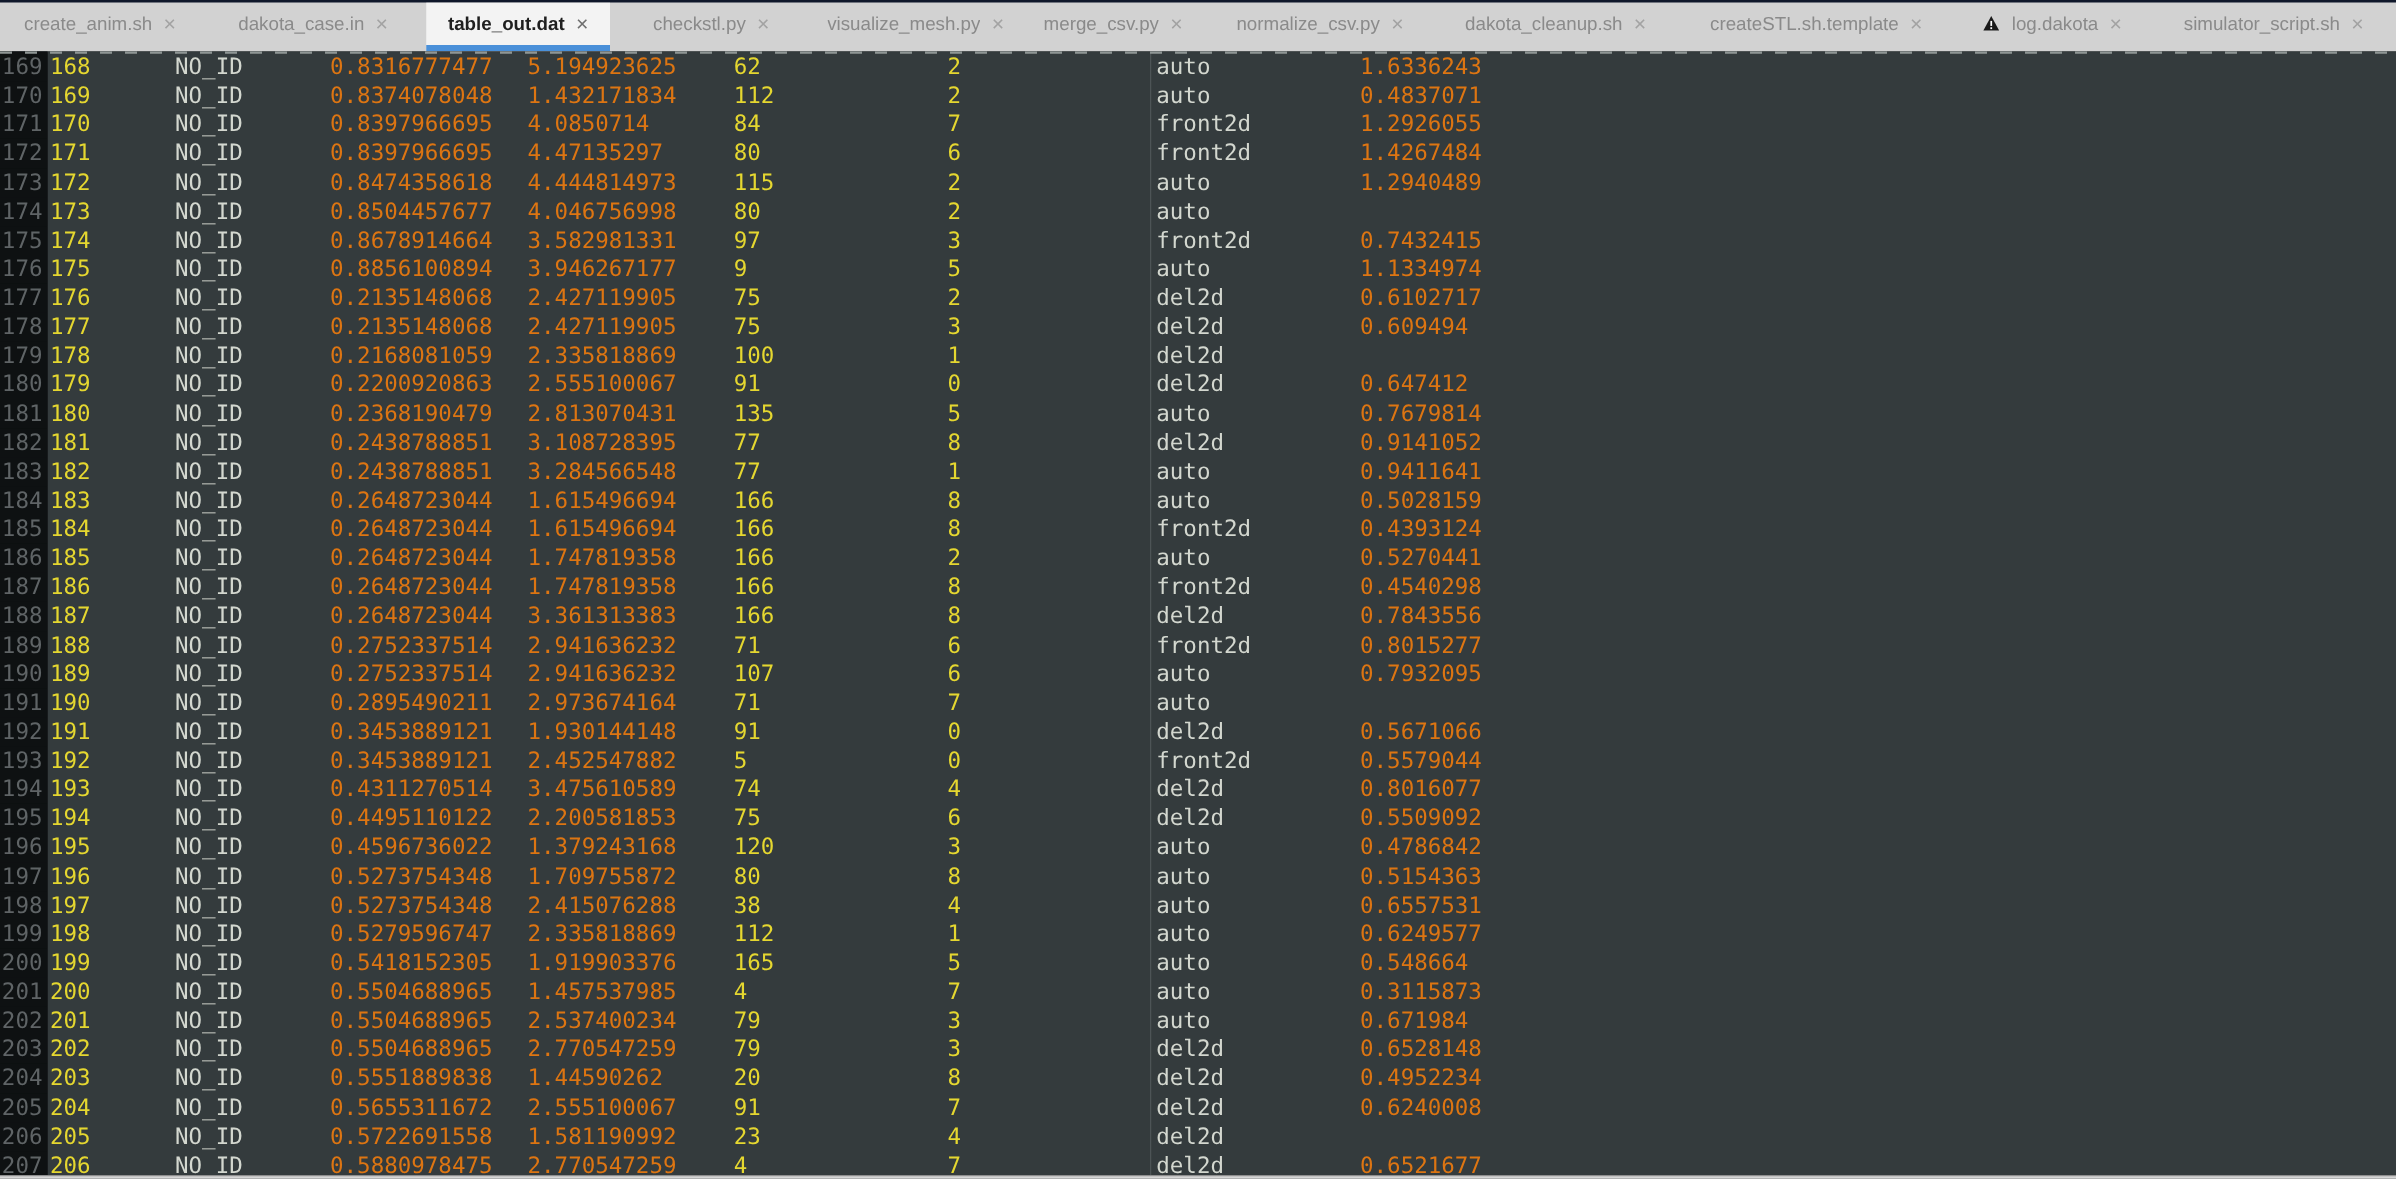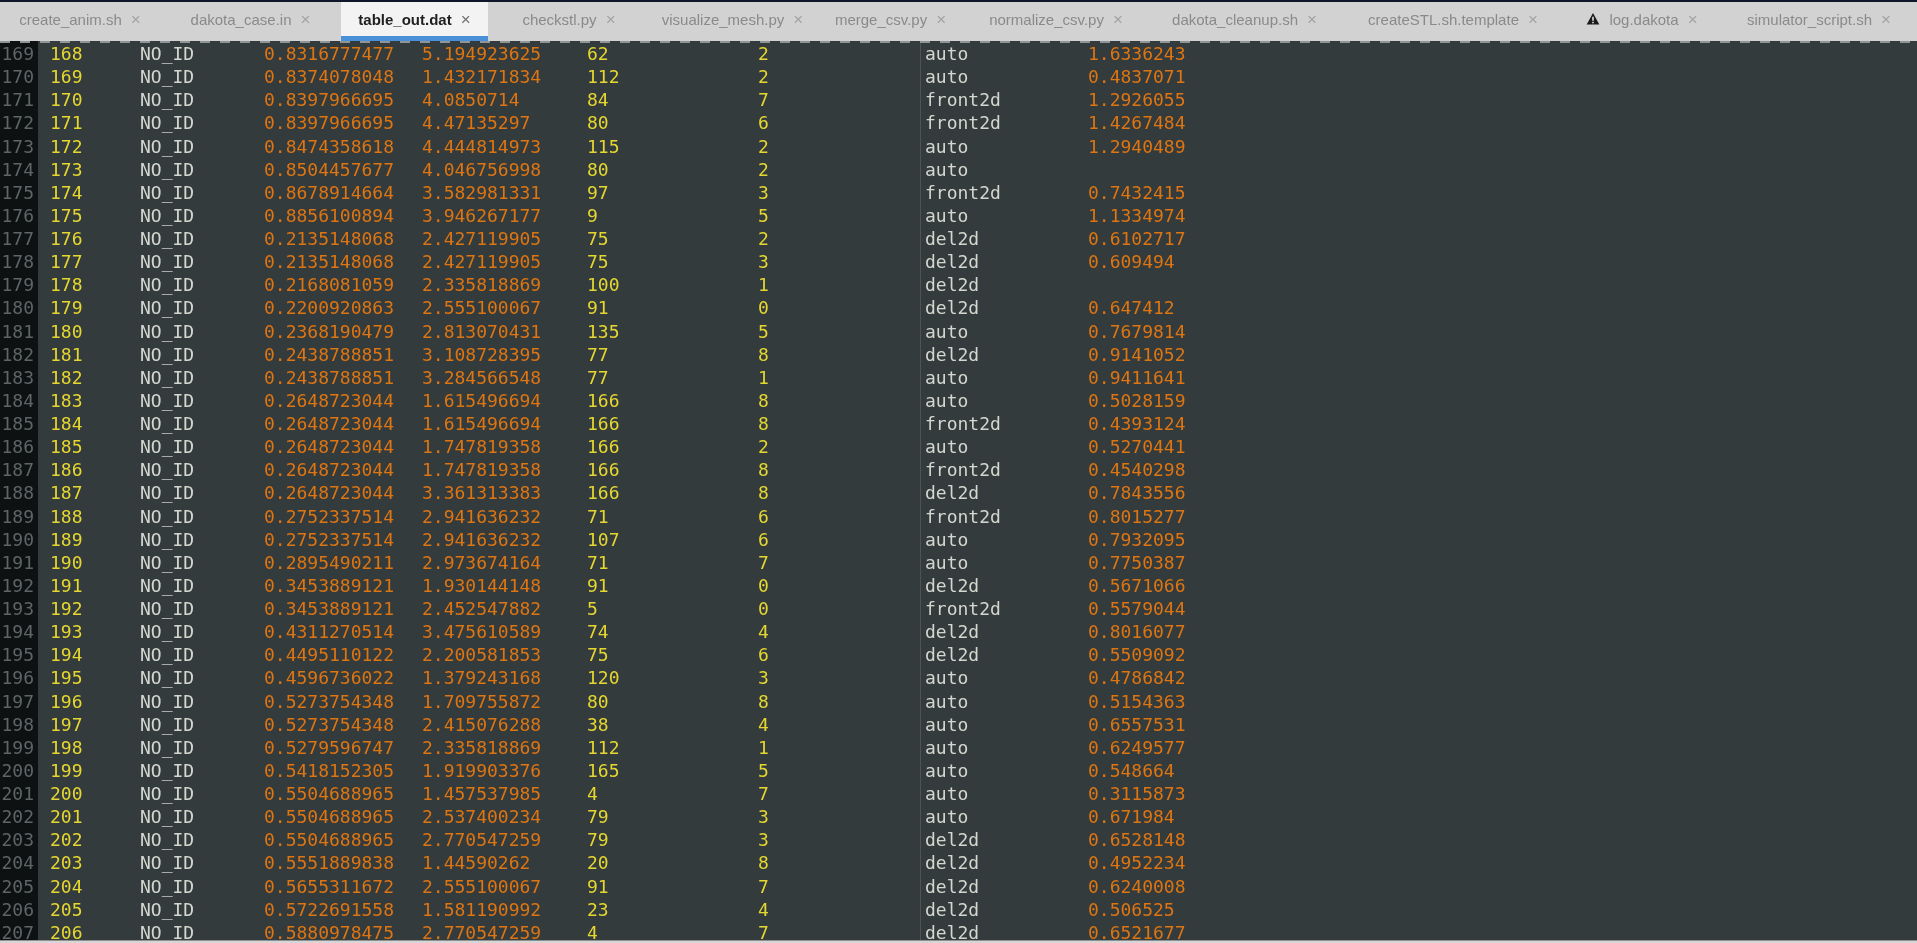--- a/index.html
+++ b/index.html
@@ -58,21 +58,21 @@
   .gutterbg{position:absolute;left:0;top:0;bottom:0;width:38px;background:var(--gutter-bg);}
   .marginline{position:absolute;left:920px;top:0;bottom:0;width:1px;background:#4d5456;}
   .dashline{
     position:absolute;left:0;top:0;right:0;height:2px;
     background:repeating-linear-gradient(90deg,#8f9695 0 10px,transparent 10px 20px);
   }
   .rows{position:absolute;left:0;top:1px;right:0;}
   .row{display:flex;height:23.13px;line-height:23.13px;align-items:center;}
   .cell{display:block;flex:0 0 auto;white-space:pre;overflow:hidden;}
   .c0{width:38px;background:var(--gutter-bg);color:var(--ln);text-align:right;padding-right:4px;height:100%;}
-  .c1{width:100px;padding-left:12px;color:var(--yellow);}
+  .c1{width:100px;padding-left:2px;color:var(--yellow);}
   .c2{width:124px;padding-left:2px;color:var(--fg);}
   .c3{width:158px;padding-left:2px;color:var(--orange);}
   .c4{width:165px;padding-left:2px;color:var(--orange);}
   .c5{width:171px;padding-left:2px;color:var(--yellow);}
   .c6{width:162px;padding-left:2px;color:var(--yellow);}
   .c7{width:168px;padding-left:7px;color:var(--fg);}
   .c8{flex:1 1 auto;padding-left:2px;color:var(--orange);}
 
   
   .bottombar{flex:0 0 3px;height:3px;background:#d6d6d6;border-top:1px solid #8f8f8f;}
@@ -390,21 +390,20 @@
   </div>
         <div class="row">
     <span class="cell c0">191</span>
     <span class="cell c1">190</span>
     <span class="cell c2">NO_ID</span>
     <span class="cell c3">0.2895490211</span>
     <span class="cell c4">2.973674164</span>
     <span class="cell c5">71</span>
     <span class="cell c6">7</span>
     <span class="cell c7">auto</span>
-    <span class="cell c8">0.7750387</span>
   </div>
         <div class="row">
     <span class="cell c0">192</span>
     <span class="cell c1">191</span>
     <span class="cell c2">NO_ID</span>
     <span class="cell c3">0.3453889121</span>
     <span class="cell c4">1.930144148</span>
     <span class="cell c5">91</span>
     <span class="cell c6">0</span>
     <span class="cell c7">del2d</span>
@@ -555,21 +554,20 @@
   </div>
         <div class="row">
     <span class="cell c0">206</span>
     <span class="cell c1">205</span>
     <span class="cell c2">NO_ID</span>
     <span class="cell c3">0.5722691558</span>
     <span class="cell c4">1.581190992</span>
     <span class="cell c5">23</span>
     <span class="cell c6">4</span>
     <span class="cell c7">del2d</span>
-    <span class="cell c8">0.506525</span>
   </div>
         <div class="row">
     <span class="cell c0">207</span>
     <span class="cell c1">206</span>
     <span class="cell c2">NO_ID</span>
     <span class="cell c3">0.5880978475</span>
     <span class="cell c4">2.770547259</span>
     <span class="cell c5">4</span>
     <span class="cell c6">7</span>
     <span class="cell c7">del2d</span>

